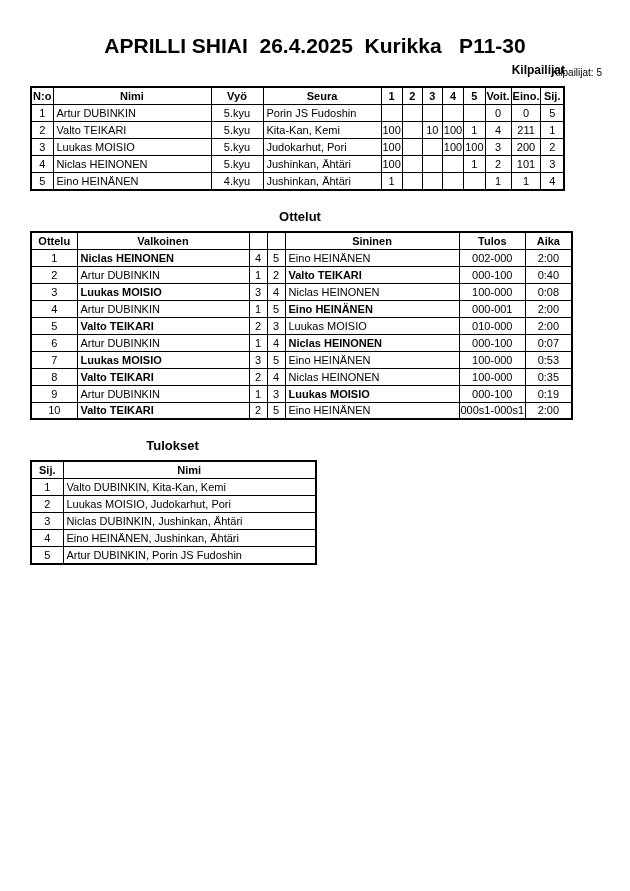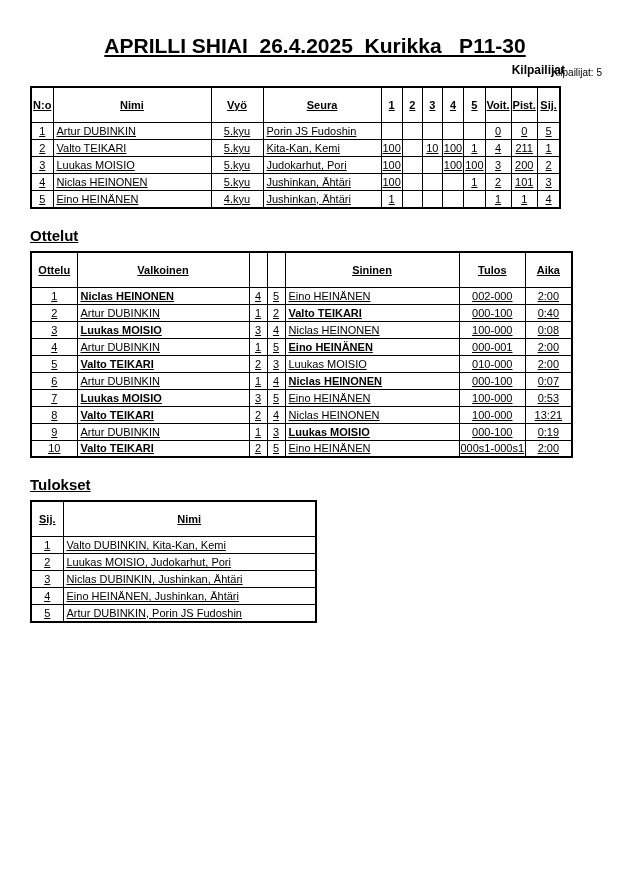--- a/index.html
+++ b/index.html
@@ -2,47 +2,47 @@
 <html><head>
 <meta charset="utf-8">
 <style>
   * { box-sizing: border-box; }
   html, body { margin: 0; padding: 0; background: #fff; }
   body {
     width: 630px; height: 891px;
     font-family: "Liberation Sans", "DejaVu Sans", sans-serif;
     color: #000; position: relative;
   }
-  .page { position: relative; width: 630px; height: 891px; overflow: hidden; text-decoration: underline; }
+  .page { position: relative; width: 630px; height: 891px; overflow: hidden; }
   .title {
     margin-top: 34px; text-align: center;
     font-size: 21px; font-weight: bold; white-space: pre;
   }
   .subhead { position: relative; margin-top: 5px; height: 16px; }
   .subtitle {
     position: absolute; left: 42px; width: 523px;
     text-align: right; font-weight: bold; font-size: 12px;
   }
   .count { position: absolute; right: 28px; top: 4px; font-size: 10px; }
   table {
     border-collapse: collapse; table-layout: fixed;
     margin-left: 30px; border: 2px solid #000;
   }
   th, td {
     border: 1px solid #000; font-size: 11px; height: 17px;
     padding: 0 3px; white-space: nowrap; overflow: hidden;
     font-weight: normal; vertical-align: middle;
   }
-  th { font-weight: bold; text-align: center; padding: 11px 1px; margin-left: 8px; }
+  th { font-weight: bold; text-align: center; padding: 2px 1px; margin-left: 8px; }
   td.c { text-align: center; padding: 0 1px; }
   td.l { text-align: left; }
   .bold { font-weight: bold; }
   .t1 { margin-top: 7px; }
   .sec-heading {
-    text-align: left; font-weight: bold; font-size: 15px;
+    text-align: center; font-weight: bold; font-size: 13px;
     margin: 18px 0 7px 30px;
   }
   .sec-heading.t2h { width: 540px; }
   .sec-heading.t3h { width: 285px; }
 </style>
 </head>
 <body>
 
 <div class="page">
 
@@ -73,21 +73,21 @@
         <th>N:o</th>
         <th>Nimi</th>
         <th>Vyö</th>
         <th>Seura</th>
         <th>1</th>
         <th>2</th>
         <th>3</th>
         <th>4</th>
         <th>5</th>
         <th>Voit.</th>
-        <th>Pist.</th>
+        <th>Eino.</th>
         <th>Sij.</th>
       </tr>
     </thead>
     <tbody>
       <tr>
         <td class="c">1</td>
         <td class="l">Artur DUBINKIN</td>
         <td class="c">5.kyu</td>
         <td class="l">Porin JS Fudoshin</td>
         <td class="c"></td>
@@ -245,21 +245,21 @@
         <td class="c">100-000</td>
         <td class="c">0:53</td>
       </tr>
       <tr>
         <td class="c">8</td>
         <td class="l bold">Valto TEIKARI</td>
         <td class="c">2</td>
         <td class="c">4</td>
         <td class="l">Niclas HEINONEN</td>
         <td class="c">100-000</td>
-        <td class="c">13:21</td>
+        <td class="c">0:35</td>
       </tr>
       <tr>
         <td class="c">9</td>
         <td class="l">Artur DUBINKIN</td>
         <td class="c">1</td>
         <td class="c">3</td>
         <td class="l bold">Luukas MOISIO</td>
         <td class="c">000-100</td>
         <td class="c">0:19</td>
       </tr>

